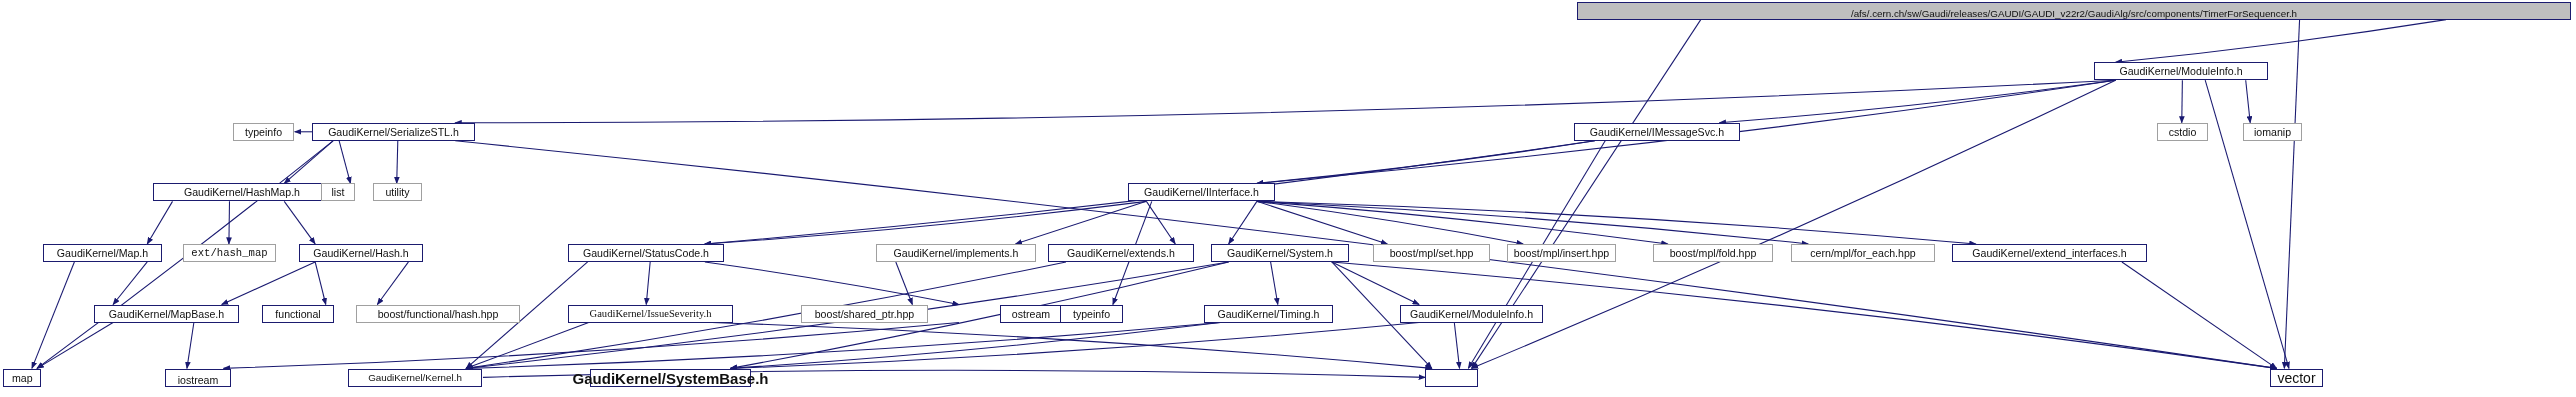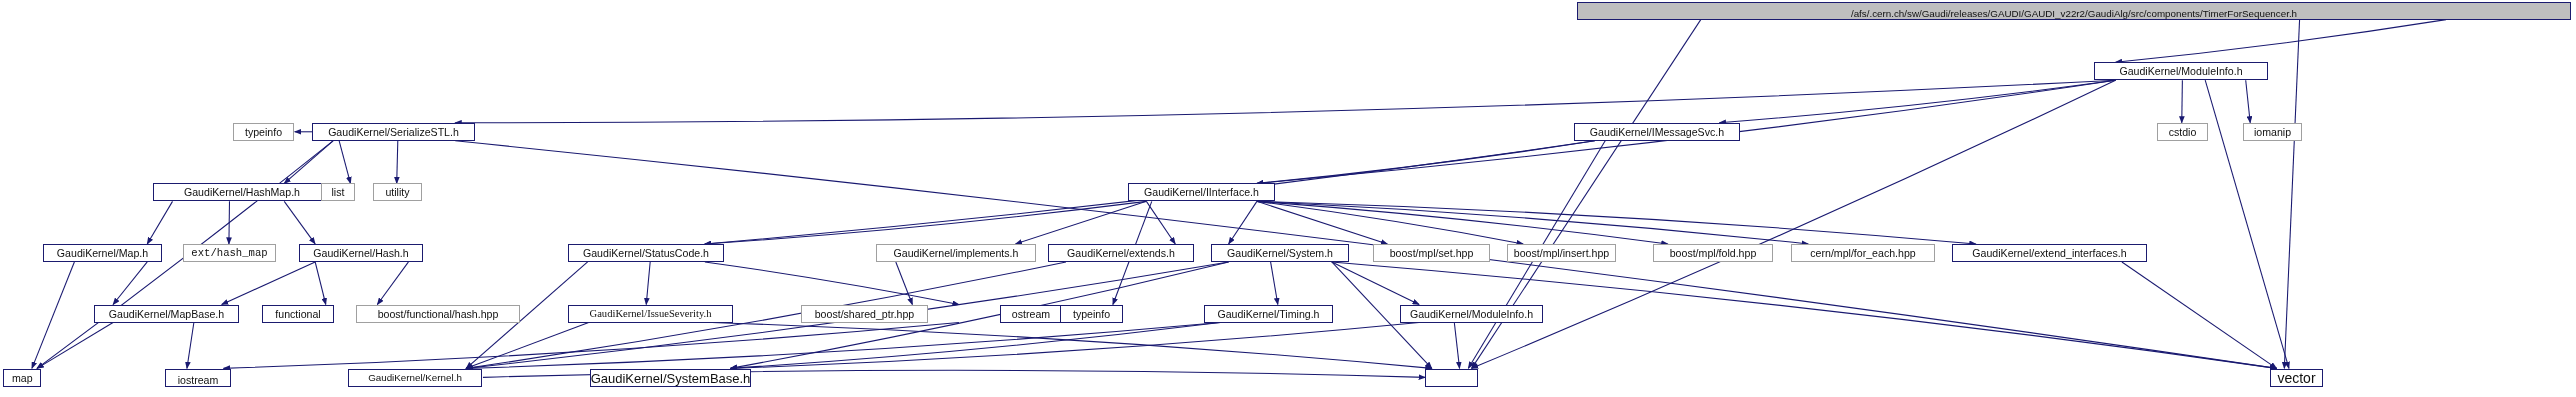--- a/index.html
+++ b/index.html
@@ -201,21 +201,21 @@
       <div class="node" style="left: 3.3px; top: 369px; width: 38px; height: 18px;">
         <span class="lbl">map</span>
       </div>
       <div class="node" style="left: 165px; top: 369px; width: 66px; height: 18px; align-items: flex-end;">
         <span class="lbl">iostream</span>
       </div>
       <div class="node" style="left: 348px; top: 369px; width: 134px; height: 18px;">
         <span class="lbl" style="font-size: 9.8px;">GaudiKernel/Kernel.h</span>
       </div>
       <div class="node" style="left: 590px; top: 369px; width: 161px; height: 18px;">
-        <span class="lbl" style="font-size: 13px;">GaudiKernel/SystemBase.h</span>
+        <span class="lbl" style="font-size: 15px; font-weight: bold;">GaudiKernel/SystemBase.h</span>
       </div>
       <div class="node" style="left: 1425px; top: 369px; width: 53px; height: 18px;">
         <span class="lbl" style="font-size: 9.8px; margin-top: 48px;">string</span>
       </div>
       <div class="node" style="left: 2270px; top: 369px; width: 53px; height: 18px;">
         <span class="lbl" style="font-size: 14px;">vector</span>
       </div>
     </div>
 </div>
 

